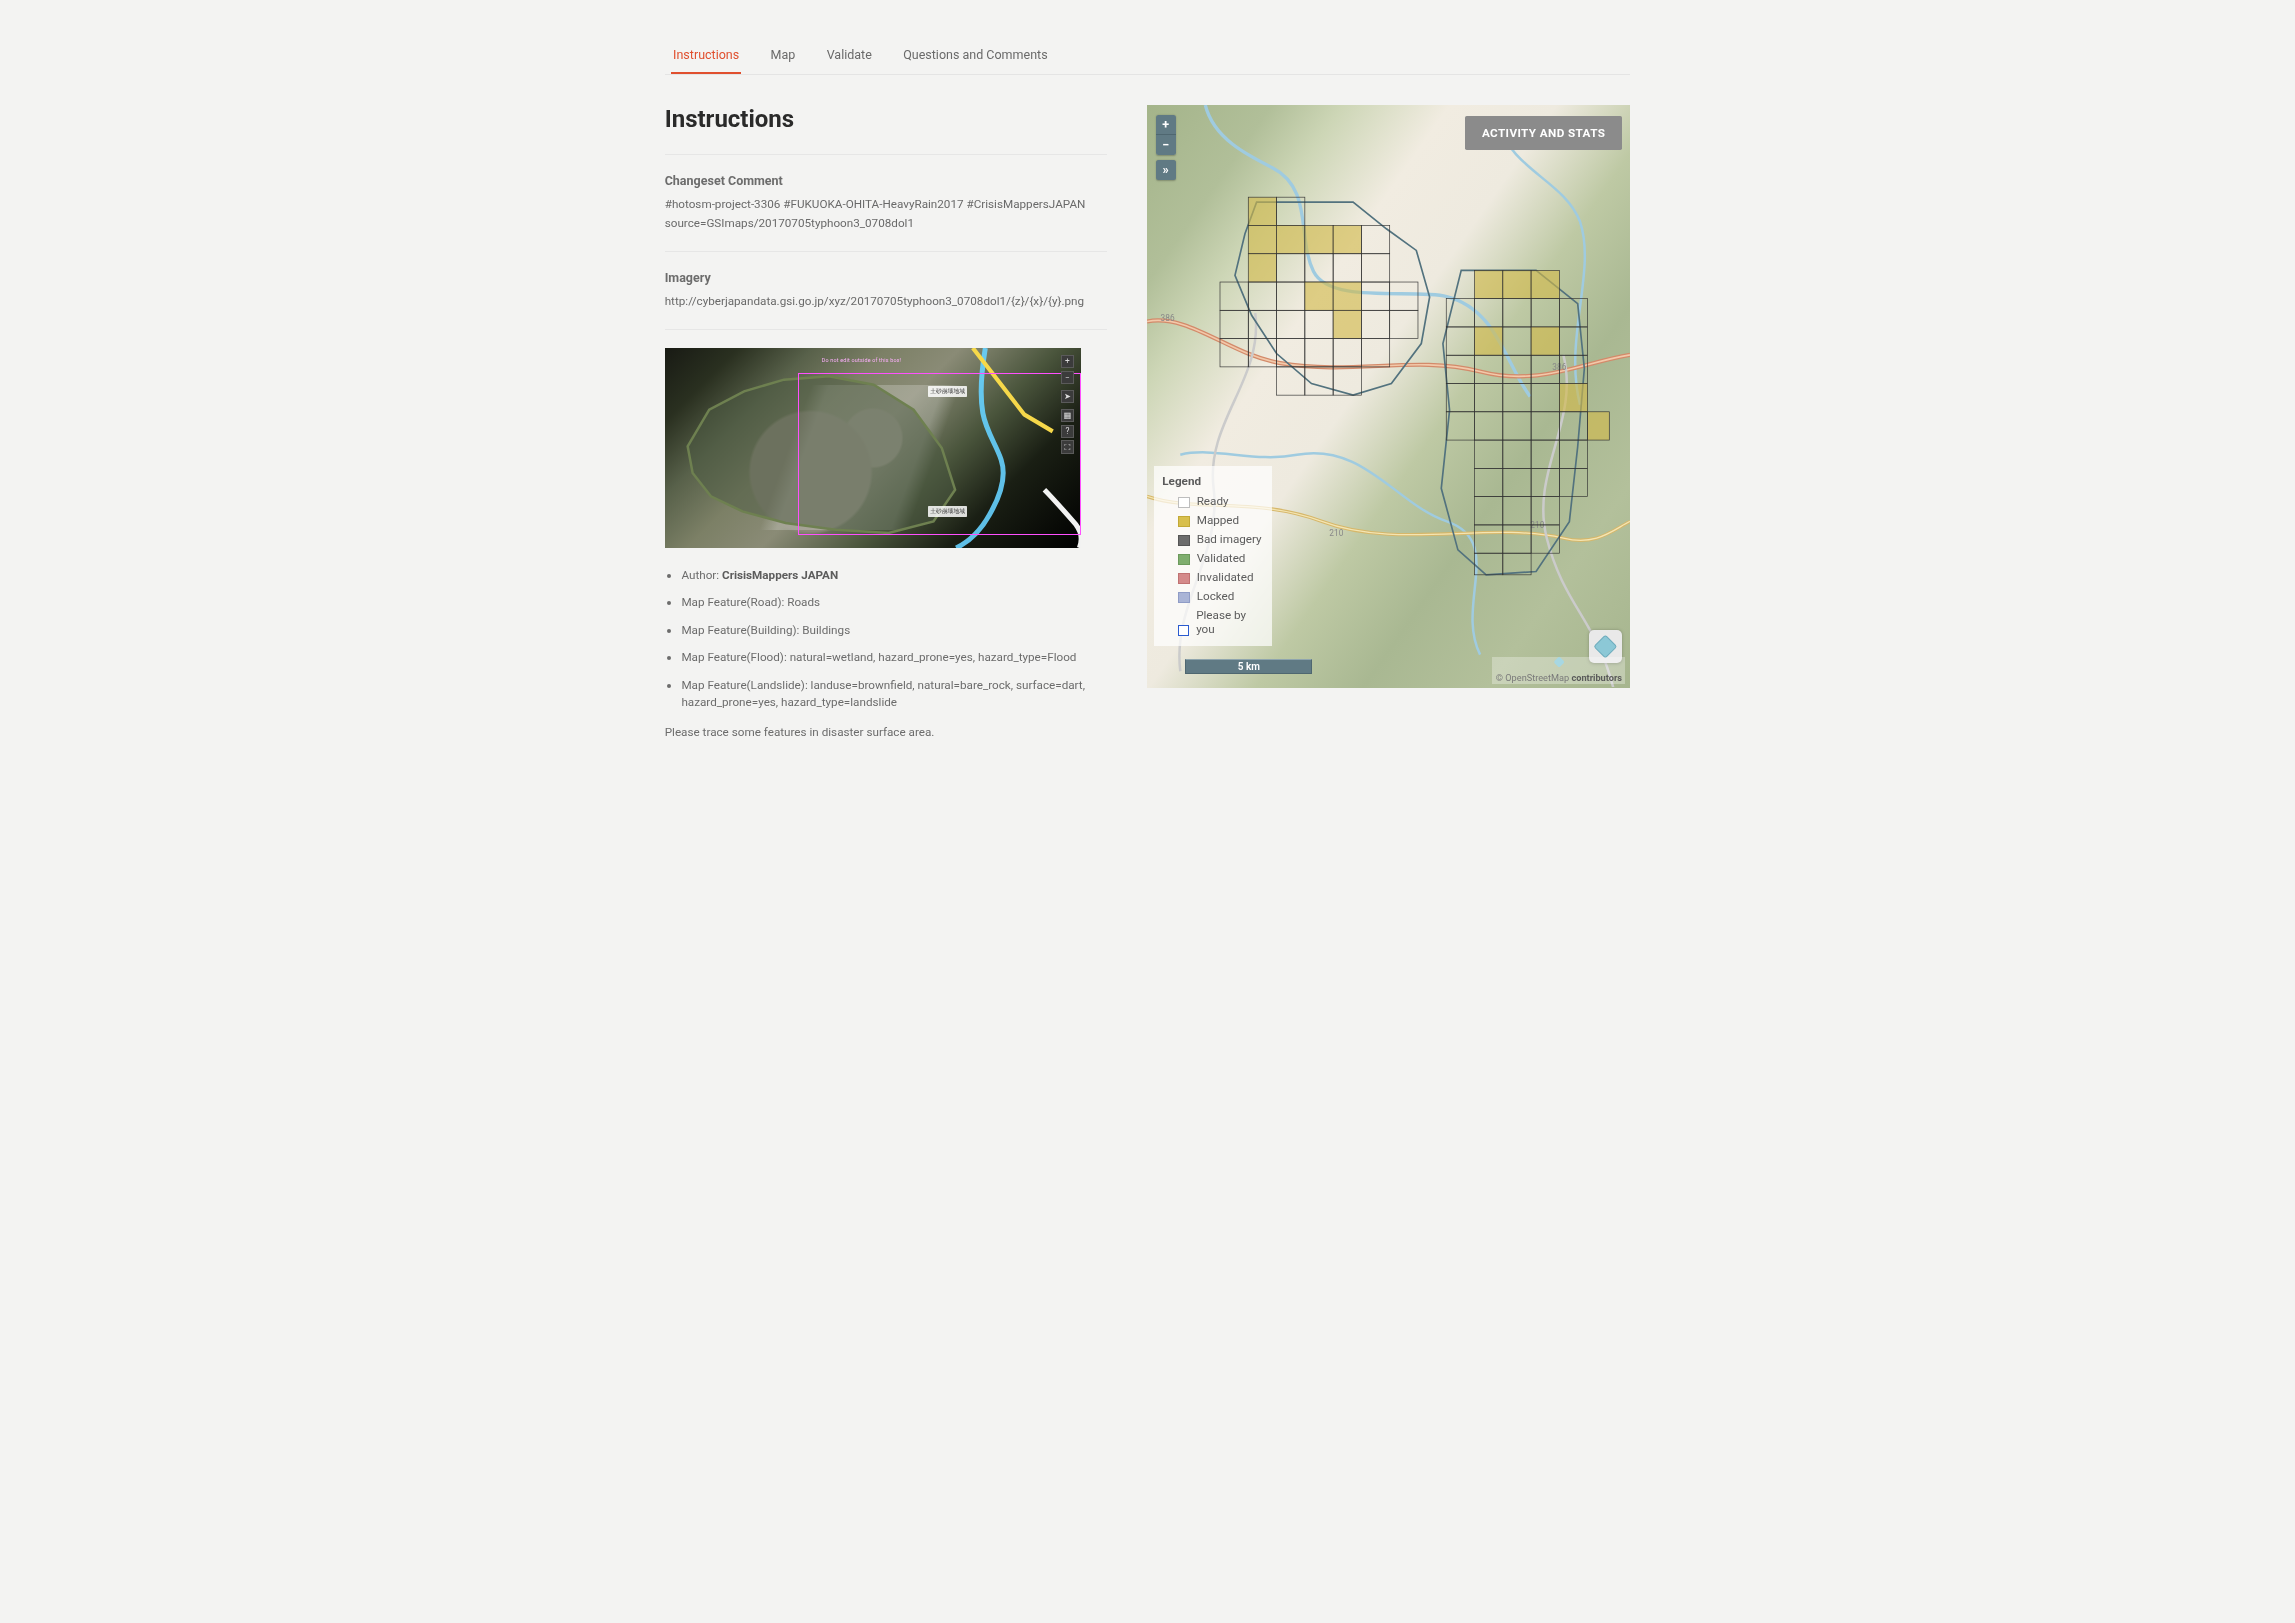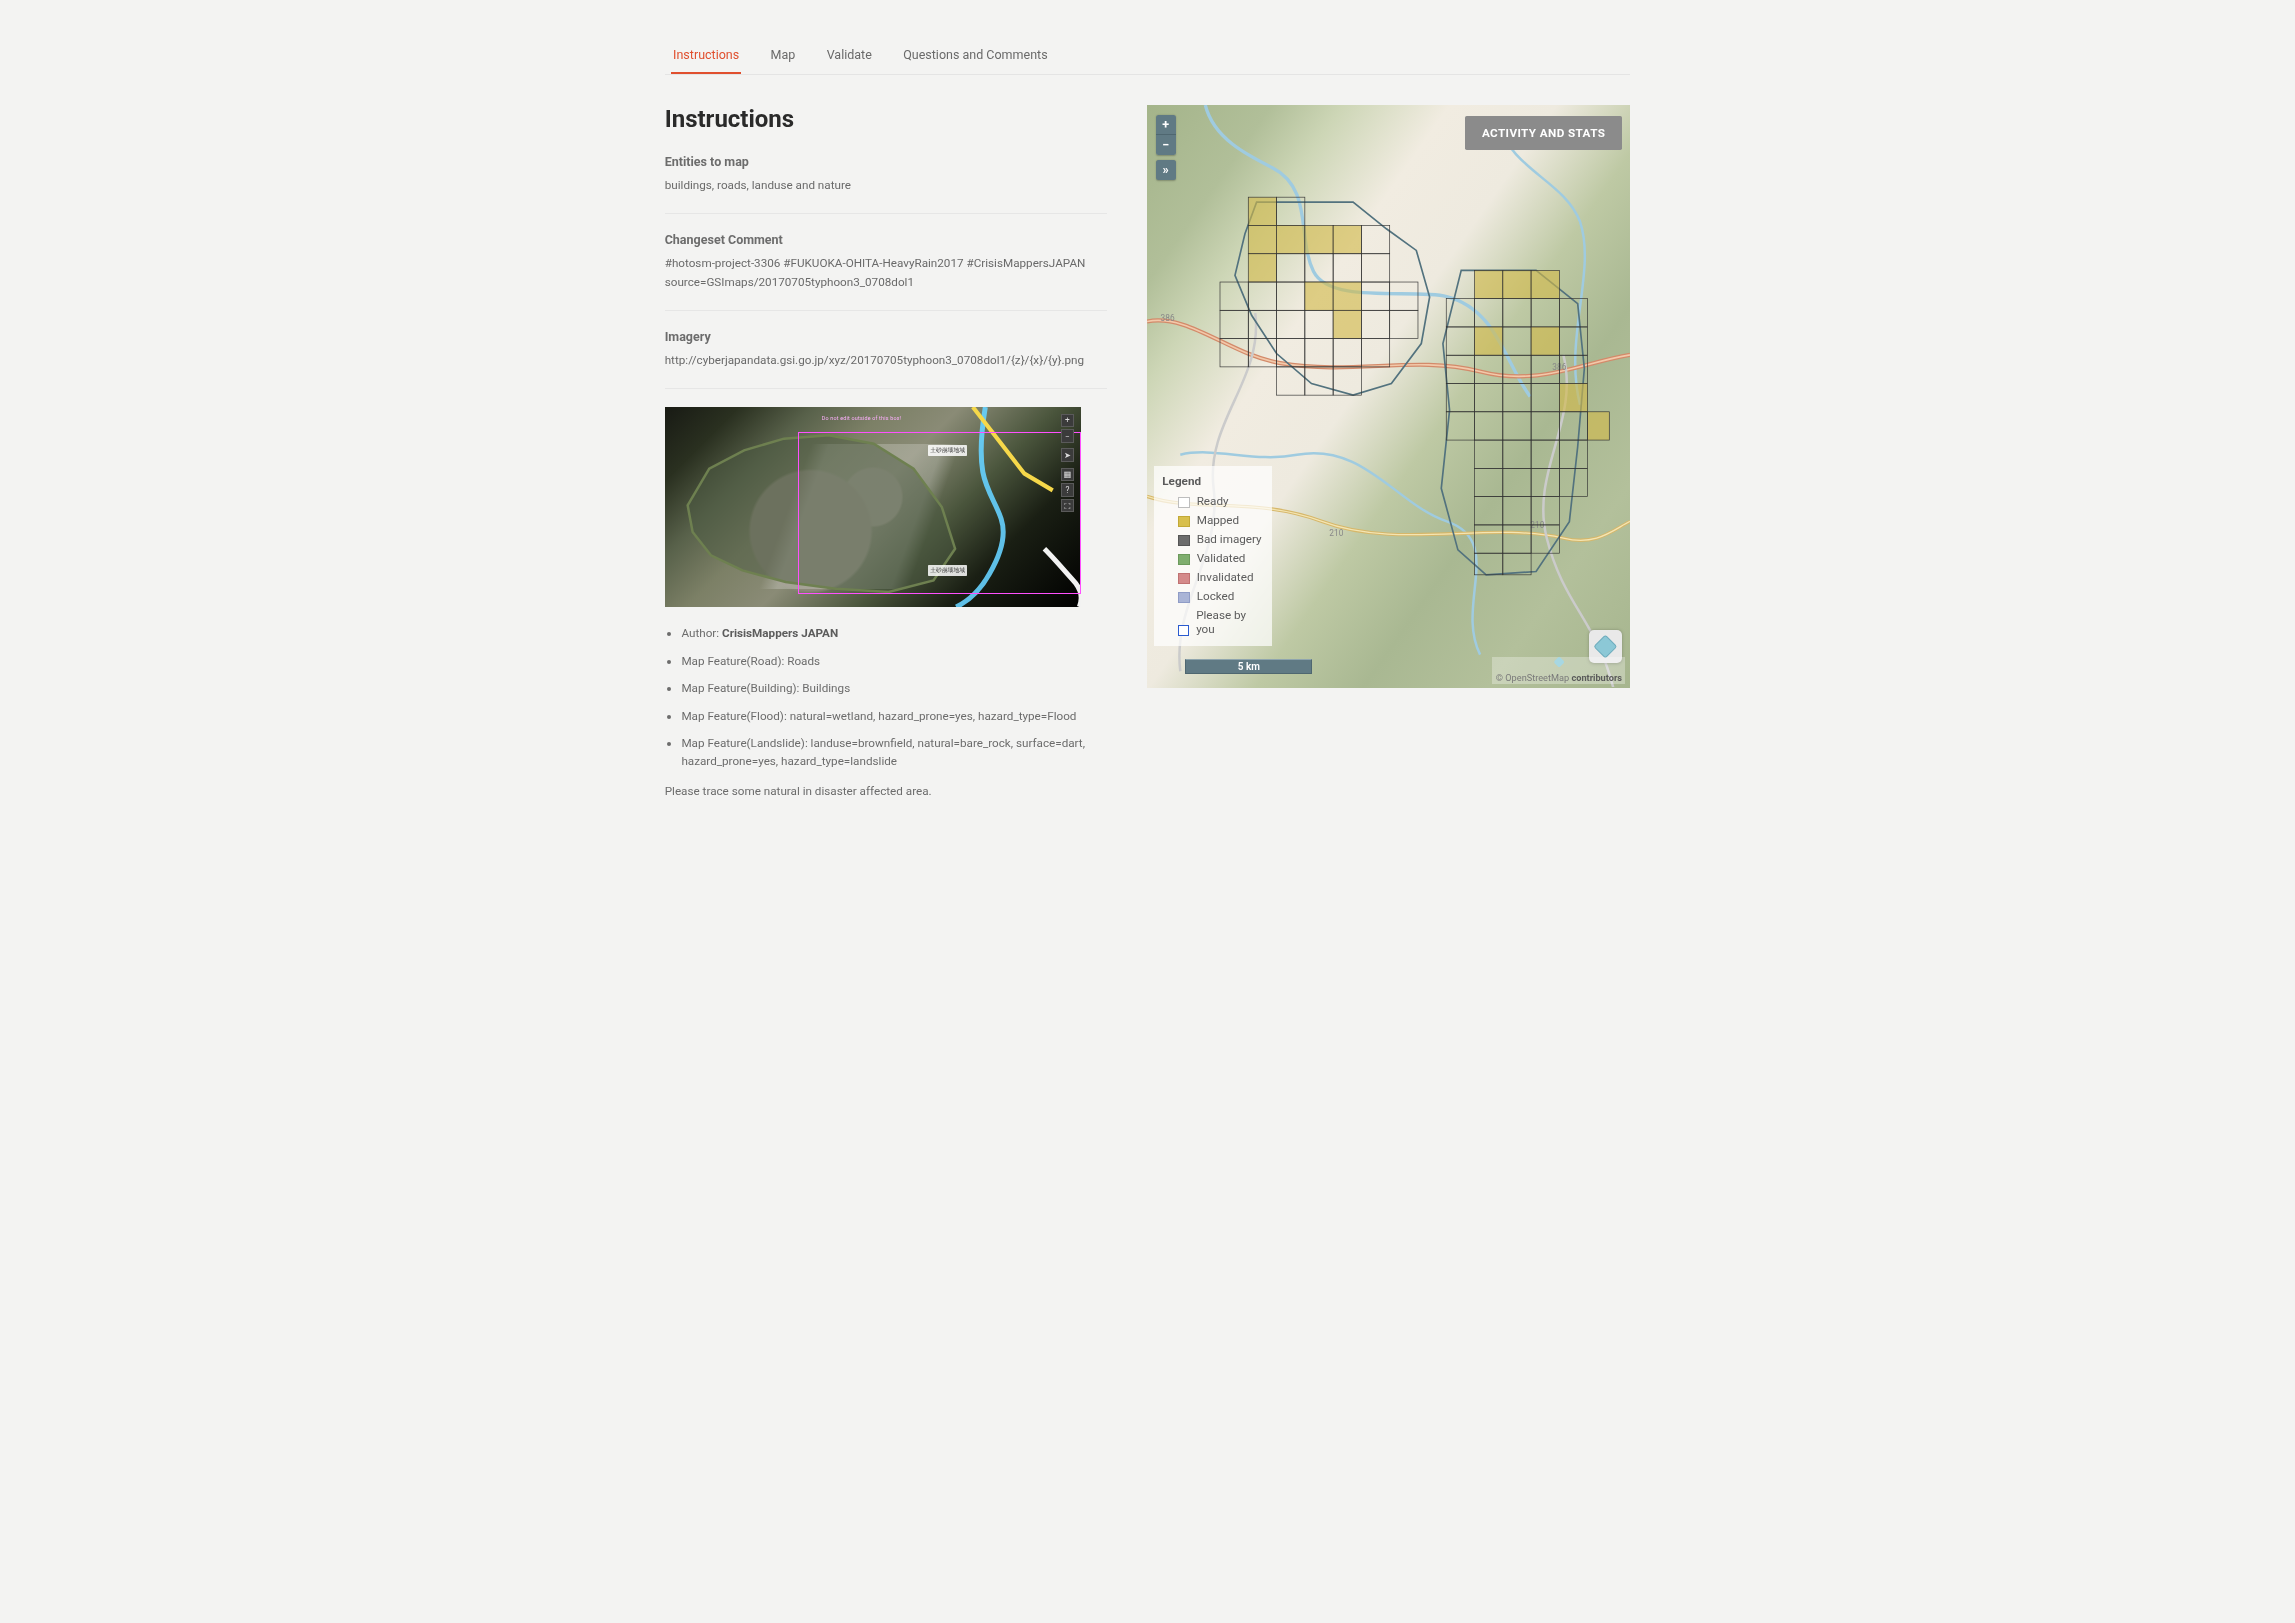--- a/index.html
+++ b/index.html
@@ -316,24 +316,20 @@
     <div class="tab">Validate</div>
     <div class="tab">Questions and Comments</div>
   </div>
 
   <div class="content">
 
     <div class="left">
 
       <h1 class="instr-title">Instructions</h1>
 
-      <div class="section">
-        <div class="section-title">Entities to map</div>
-        <div class="section-body">buildings, roads, landuse and nature</div>
-      </div>
 
       <hr class="sep">
 
       <div class="section">
         <div class="section-title">Changeset Comment</div>
         <div class="section-body">
           <span class="line">#hotosm-project-3306 #FUKUOKA-OHITA-HeavyRain2017 #CrisisMappersJAPAN</span>
           <span class="line">source=GSImaps/20170705typhoon3_0708dol1</span>
         </div>
       </div>
@@ -377,21 +373,21 @@
       <ul class="bullets">
         <li>
           <span>Author: </span><strong>CrisisMappers JAPAN</strong>
         </li>
         <li>Map Feature(Road): Roads</li>
         <li>Map Feature(Building): Buildings</li>
         <li>Map Feature(Flood): natural=wetland, hazard_prone=yes, hazard_type=Flood</li>
         <li>Map Feature(Landslide): landuse=brownfield, natural=bare_rock, surface=dart, hazard_prone=yes, hazard_type=landslide</li>
       </ul>
 
-      <div class="plain-note">Please trace some natural in disaster affected area.</div>
+      <div class="plain-note">Please trace some features in disaster surface area.</div>
 
     </div>
 
     <div class="right">
       <div class="map-panel">
 
         <svg class="map-rivers" viewBox="0 0 580 700" preserveAspectRatio="none">
           <path d="M 70 0 C 80 40, 120 60, 150 75 C 200 100, 180 160, 200 200 C 220 240, 320 220, 360 230 C 420 245, 430 310, 460 350" stroke="#9fcbe0" stroke-width="4" fill="none"></path>
           <path d="M 40 420 C 80 410, 130 430, 180 420 C 260 405, 300 480, 360 500 C 430 524, 370 600, 400 660" stroke="#9fcbe0" stroke-width="3" fill="none"></path>
           <path d="M 420 20 C 440 80, 500 90, 520 140 C 540 200, 500 280, 520 360" stroke="#9fcbe0" stroke-width="3" fill="none"></path>

